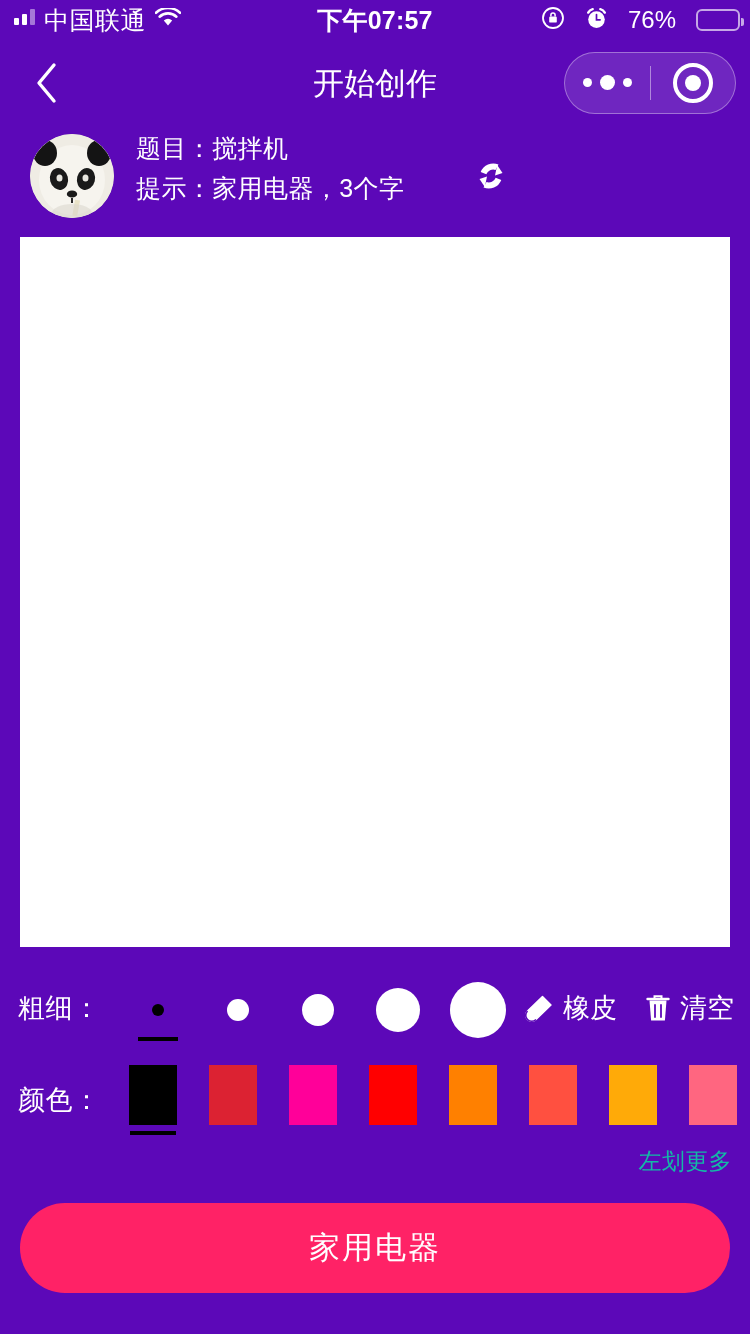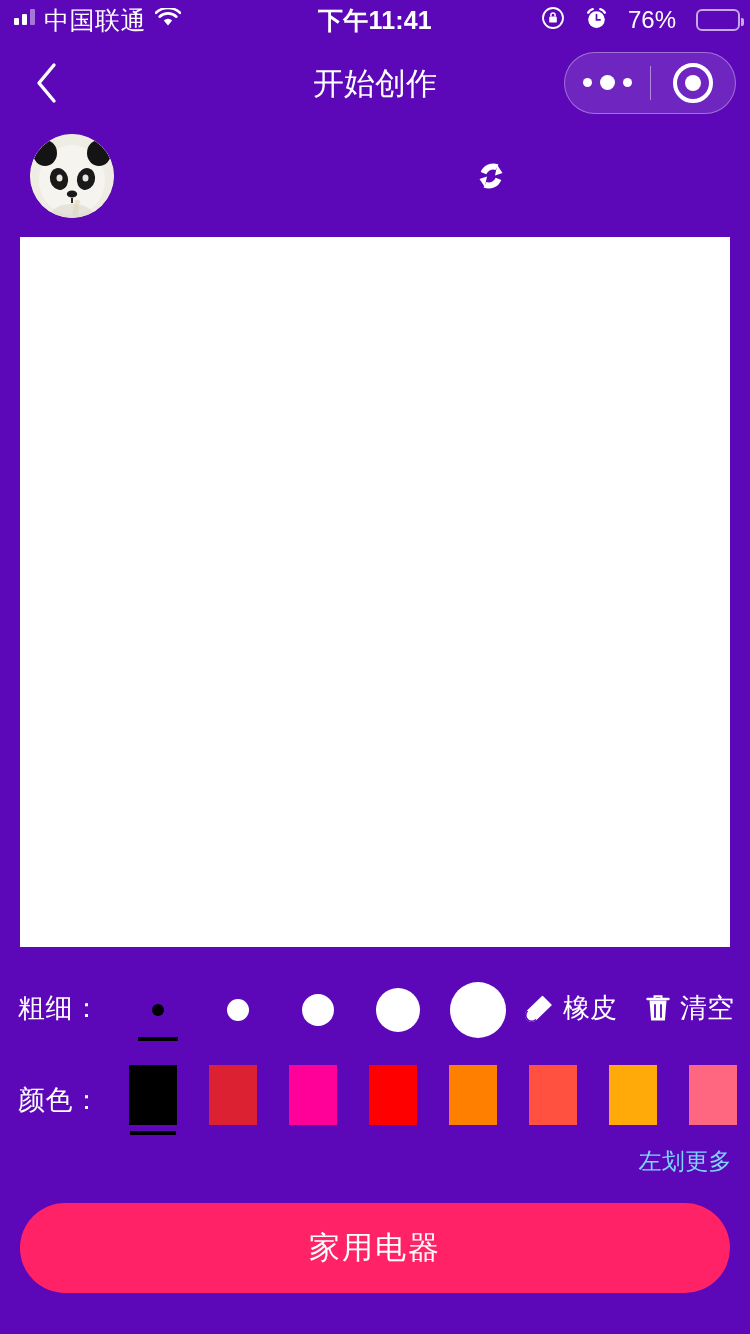--- a/index.html
+++ b/index.html
@@ -135,21 +135,21 @@
     width:80px; height:72px; position:relative;
     display:flex; align-items:flex-start; justify-content:center;
   }
   .sw-chip{ width:48px; height:60px; display:block; }
   .sw.sel::after{
     content:""; position:absolute; left:50%; transform:translateX(-50%);
     bottom:2px; width:46px; height:4px; background:#000;
   }
   .more-hint{
     position:absolute; right:18px; top:1150px;
-    color:#7dd3fc; font-size:23px; line-height:1; letter-spacing:.4px;
+    color:#14b8a6; font-size:23px; line-height:1; letter-spacing:.4px;
   }
 
   
   .cta{
     position:absolute; left:20px; top:1203px; width:710px; height:90px;
     border-radius:45px; background:#FF2266; color:#fff;
     display:flex; align-items:center; justify-content:center;
     font-size:31px; letter-spacing:2px; border:none; cursor:pointer;
     font-family:"Liberation Sans","DejaVu Sans",sans-serif;
   }
@@ -167,21 +167,21 @@
     <span class="carrier">中国联通</span>
     <span class="wifi">
       <svg width="26" height="19" viewBox="0 0 26 19">
         <path d="M13 17.5 L8.8 12.6 a6.6 6.6 0 0 1 8.4 0 Z" fill="#fff"></path>
         <path d="M4.6 8.7 a12.3 12.3 0 0 1 16.8 0" stroke="#fff" stroke-width="2.6" fill="none" stroke-linecap="round"></path>
         <path d="M1 4.8 a17.6 17.6 0 0 1 24 0" stroke="#fff" stroke-width="2.6" fill="none" stroke-linecap="round"></path>
       </svg>
     </span>
   </div>
 
-  <div class="sb-time">下午11:41</div>
+  <div class="sb-time">下午07:57</div>
 
   <div class="sb-right">
     <span>
       <svg width="24" height="24" viewBox="0 0 24 24">
         <circle cx="12" cy="12" r="10" fill="none" stroke="#fff" stroke-width="1.8"></circle>
         <rect x="8.2" y="10.6" width="7.6" height="6" rx="1.2" fill="#fff"></rect>
         <path d="M9.9 10.6 v-1.5 a2.1 2.1 0 0 1 4.2 0 v1.5" fill="none" stroke="#fff" stroke-width="1.5"></path>
       </svg>
     </span>
     <span>
@@ -238,20 +238,24 @@
         <ellipse cx="29.5" cy="44" rx="3" ry="3.6" fill="#e8e6e0"></ellipse>
         <ellipse cx="55.5" cy="44" rx="3" ry="3.6" fill="#e8e6e0"></ellipse>
         <ellipse cx="42" cy="60" rx="5.2" ry="3.6" fill="#1a1a1a"></ellipse>
         <path d="M42 64 v5" stroke="#2a2a2a" stroke-width="2" fill="none"></path>
         <rect x="44" y="66" width="5" height="16" fill="#e9e3c8" transform="rotate(10 46 72)"></rect>
         <ellipse cx="42" cy="79" rx="20" ry="9" fill="#d9d6cc" opacity=".55"></ellipse>
       </g>
     </svg>
   </div>
 
+  <div class="task-lines">
+    <div class="task-line">题目：搅拌机</div>
+    <div class="task-line">提示：家用电器，3个字</div>
+  </div>
 
   <div class="refresh">
     <svg width="46" height="46" viewBox="0 0 46 46">
       <path d="M30.5 11.5 a13.5 13.5 0 0 0 -17.8 7.6 l5.6 2.2 a7.5 7.5 0 0 1 9.2 -4.4 Z" fill="#fff"></path>
       <path d="M11.5 26 l7.5 -2.6 l-2.2 10.6 Z" fill="#fff"></path>
       <path d="M15.5 34.5 a13.5 13.5 0 0 0 17.8 -7.6 l-5.6 -2.2 a7.5 7.5 0 0 1 -9.2 4.4 Z" fill="#fff"></path>
       <path d="M34.5 20 l-7.5 2.6 l2.2 -10.6 Z" fill="#fff"></path>
     </svg>
   </div>
 </div>

